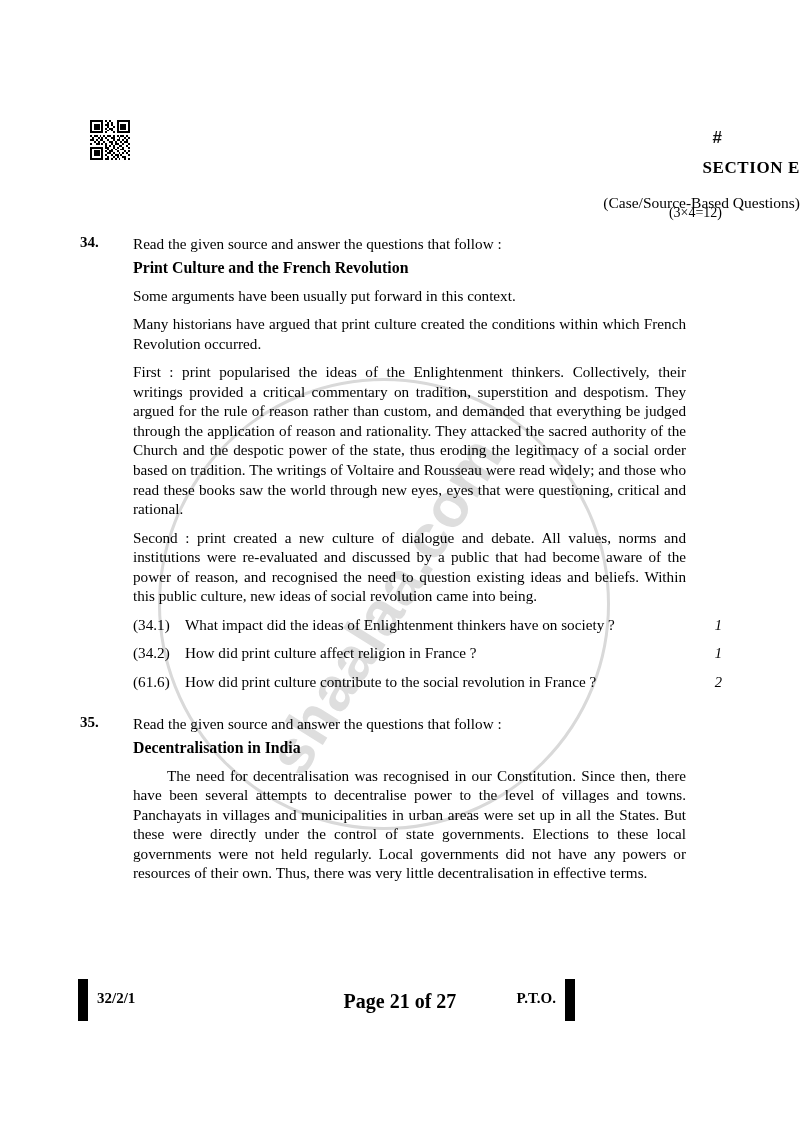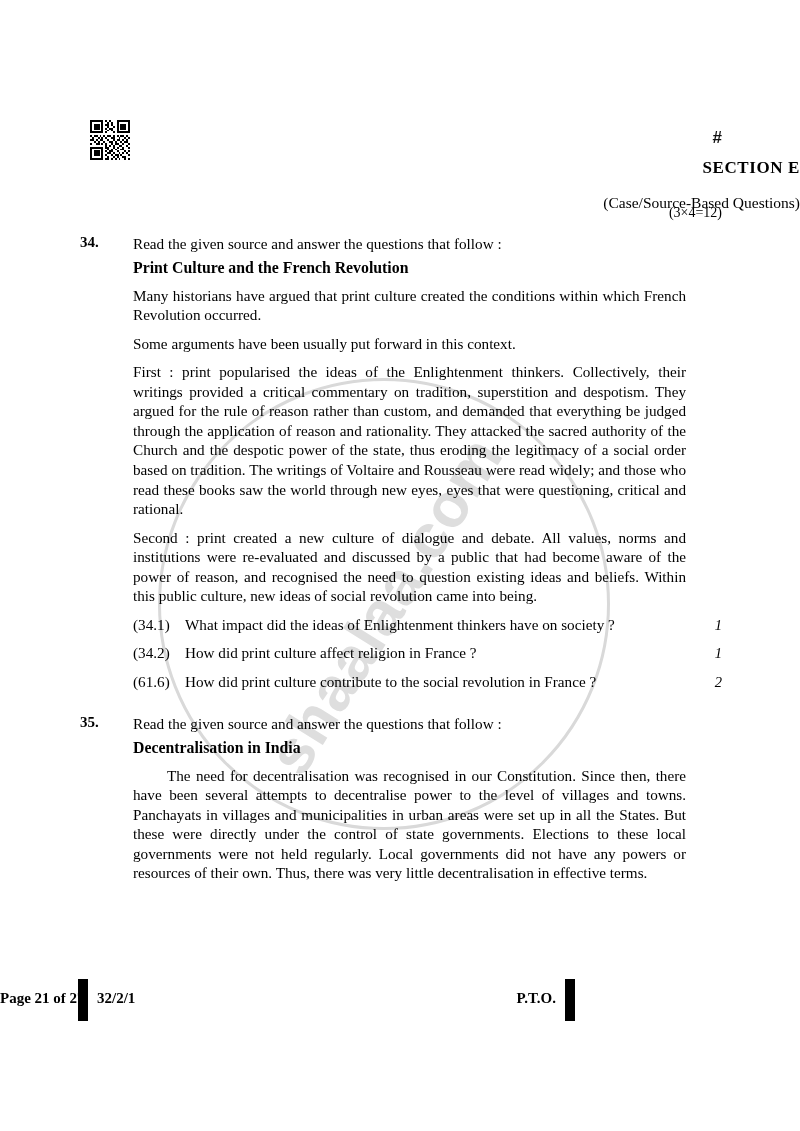--- a/index.html
+++ b/index.html
@@ -191,22 +191,23 @@
   #footer .code {
     position: absolute;
     left: 97px;
     top: 11px;
     font-size: 15px;
     font-weight: bold;
   }
   #footer .pageno {
     position: absolute;
     width: 800px;
+    text-align: center;
     top: 11px;
-    font-size: 15px;
+    font-size: 20px;
     font-weight: bold;
   }
   #footer .pto {
     position: absolute;
     right: 97px;
     top: 11px;
     font-size: 15px;
     font-weight: bold;
   }
 </style>
@@ -343,22 +344,22 @@
     <div class="subtitle-row">
       <div class="subtitle">(Case/Source-Based Questions)</div>
       <div class="subtitle-marks">(3×4=12)</div>
     </div>
 
     <div class="qblock">
       <div class="qnum">34.</div>
       <div class="qlead">Read the given source and answer the questions that follow :</div>
     </div>
     <div class="source-title">Print Culture and the French Revolution</div>
+    <div class="body-para">Some arguments have been usually put forward in this context.</div>
     <div class="body-para">Many historians have argued that print culture created the conditions within which French Revolution occurred.</div>
-    <div class="body-para">Some arguments have been usually put forward in this context.</div>
     <div class="body-para">First : print popularised the ideas of the Enlightenment thinkers. Collectively, their writings provided a critical commentary on tradition, superstition and despotism. They argued for the rule of reason rather than custom, and demanded that everything be judged through the application of reason and rationality. They attacked the sacred authority of the Church and the despotic power of the state, thus eroding the legitimacy of a social order based on tradition. The writings of Voltaire and Rousseau were read widely; and those who read these books saw the world through new eyes, eyes that were questioning, critical and rational.</div>
     <div class="body-para">Second : print created a new culture of dialogue and debate. All values, norms and institutions were re-evaluated and discussed by a public that had become aware of the power of reason, and recognised the need to question existing ideas and beliefs. Within this public culture, new ideas of social revolution came into being.</div>
 
     <div class="subq two-line">
       <span class="label">(34.1)</span>
       <span class="stext">What impact did the ideas of Enlightenment thinkers have on society ?</span>
       <span class="marks">1</span>
     </div>
 
     <div class="subq">

